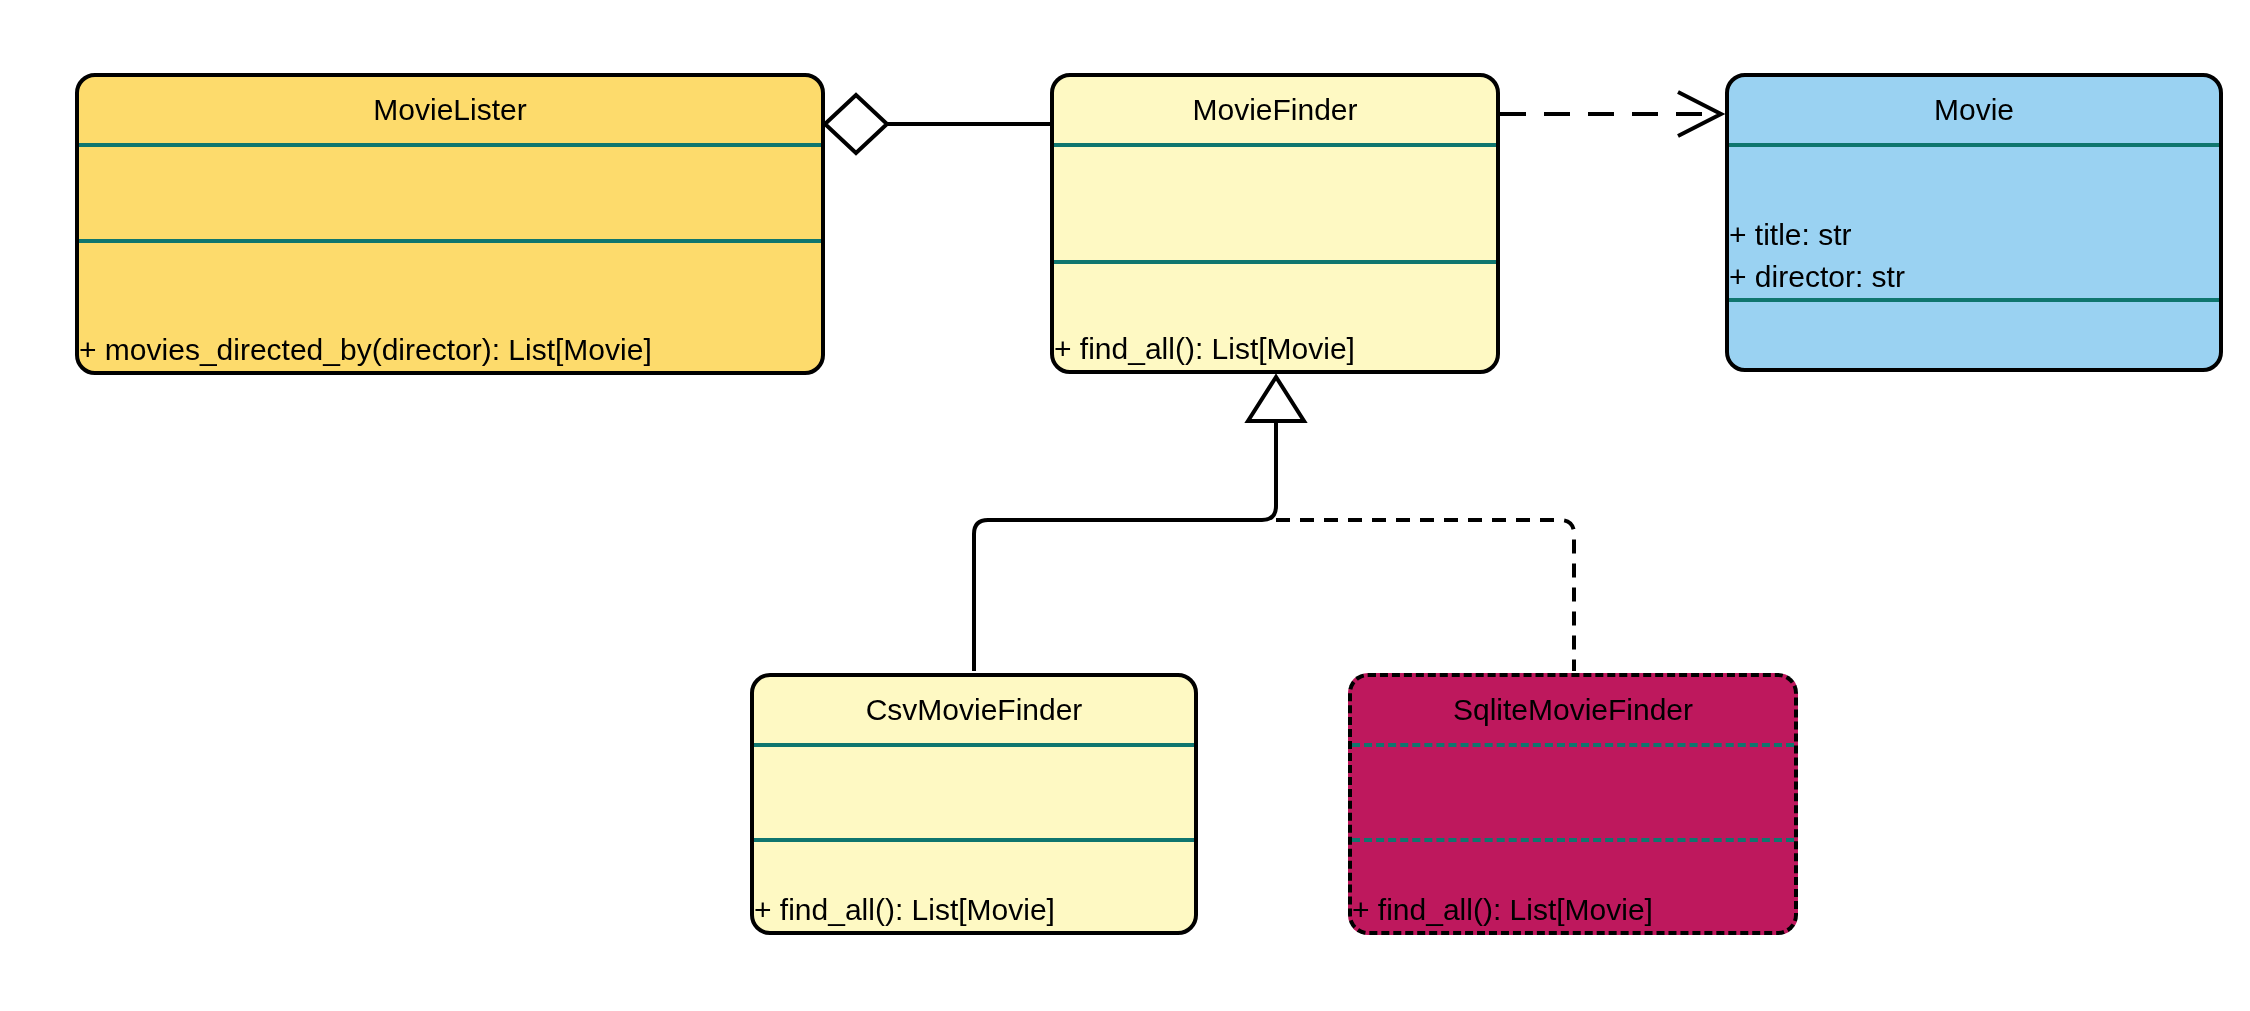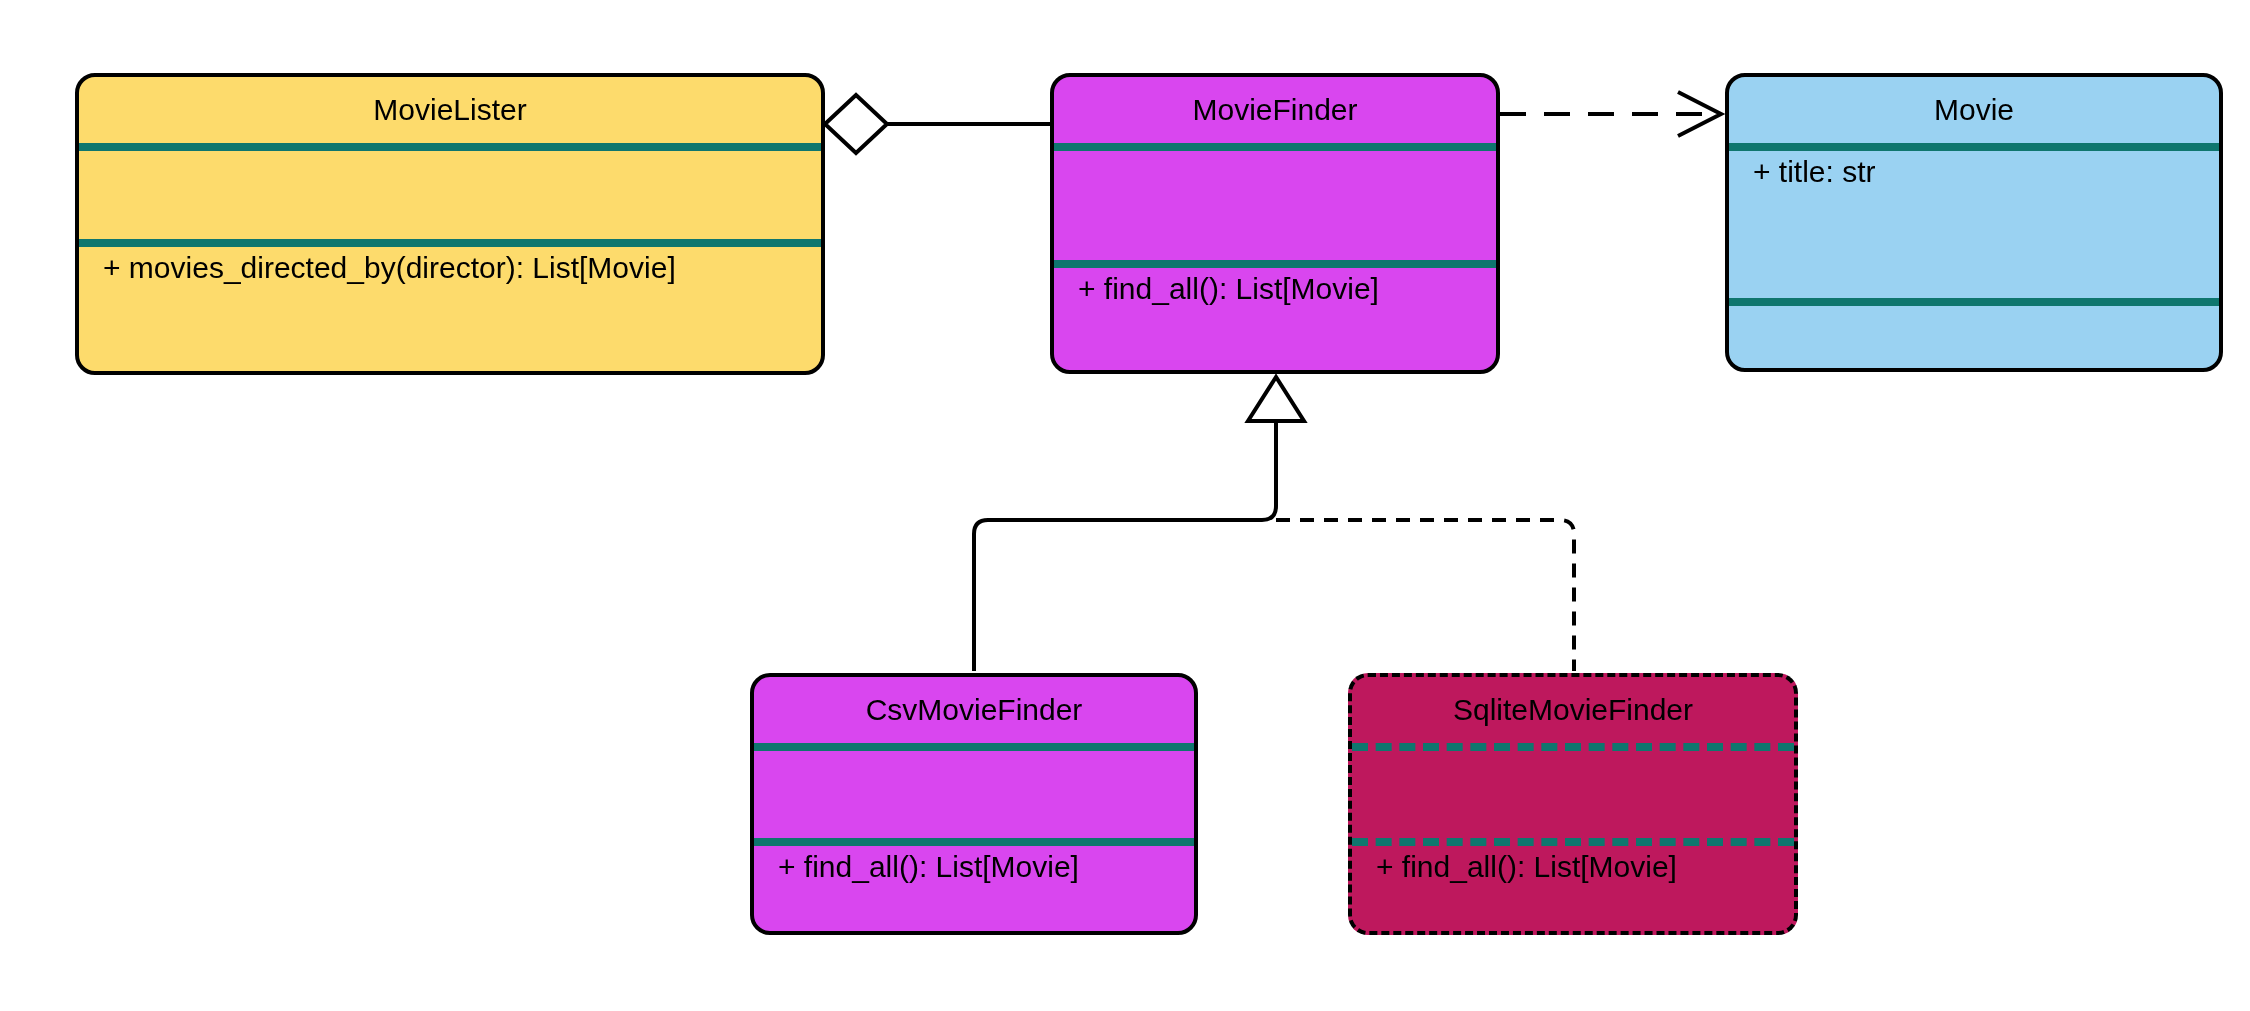--- a/index.html
+++ b/index.html
@@ -25,41 +25,40 @@
   .uml-class {
     position: absolute;
     box-sizing: border-box;
     border: 4px solid #000000;
     border-radius: 20px;
     display: flex;
     flex-direction: column;
     overflow: hidden;
   }
   .uml-class.fill-yellow      { background: #fddb6c; }
-  .uml-class.fill-green       { background: #d946ef; }
+  .uml-class.fill-green       { background: #fef9c3; }
   .uml-class.fill-blue        { background: #9ad2f2; }
   .uml-class.fill-green-light { background: #be185d; }
   .uml-class.dashed { border-style: dashed; }
   .class-title {
     box-sizing: border-box;
     flex: none;
     text-align: center;
     font-size: 30px;
     display: flex;
     align-items: center;
     justify-content: center;
   }
   .class-section {
     box-sizing: border-box;
     flex: none;
-    border-top: 8px solid #0f766e;
+    border-top: 4px solid #0f766e;
     display: flex;
     flex-direction: column;
-    justify-content: flex-start;
-    padding-left: 24px;
+    justify-content: flex-end;
     padding-right: 10px;
   }
   .uml-class.dashed .class-section { border-top-style: dashed; }
   .member {
     font-size: 30px;
     line-height: 42px;
     white-space: nowrap;
   }
 </style>
 </head>
@@ -99,20 +98,21 @@
     <div class="class-section" style="height:117px;"></div>
     <div class="class-section" style="height:110px;">
       <div class="member">+ find_all(): List[Movie]</div>
     </div>
   </div>
 
   <div class="uml-class fill-blue" style="left:1725px; top:73px; width:498px; height:299px;">
     <div class="class-title" style="height:66px;">Movie</div>
     <div class="class-section" style="height:155px;">
       <div class="member">+ title: str</div>
+      <div class="member">+ director: str</div>
     </div>
     <div class="class-section" style="height:70px;"></div>
   </div>
 
   <div class="uml-class fill-green" style="left:750px; top:673px; width:448px; height:262px;">
     <div class="class-title" style="height:66px;">CsvMovieFinder</div>
     <div class="class-section" style="height:95px;"></div>
     <div class="class-section" style="height:93px;">
       <div class="member">+ find_all(): List[Movie]</div>
     </div>

